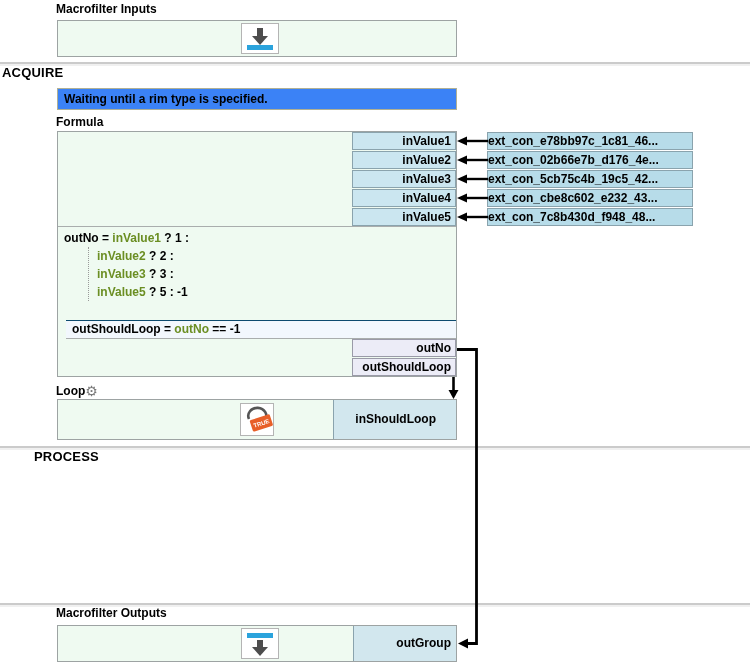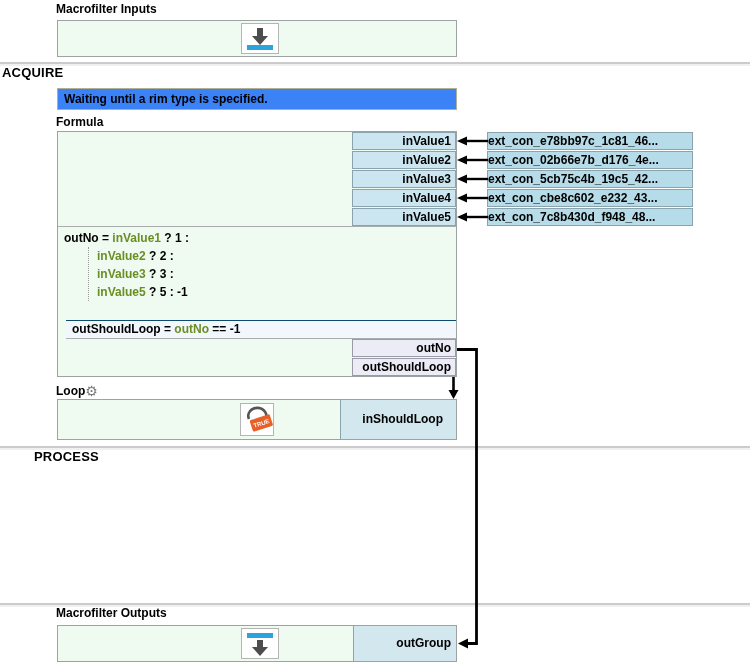--- a/index.html
+++ b/index.html
@@ -27,21 +27,21 @@
   .srow{position:absolute;left:0;right:0;top:188px;height:17px;background:#f2f7fd;
         border-top:1px solid #0c4a6e;border-bottom:1px solid #a9adad;padding-left:6px;line-height:17px;margin-left:8px;}
 
   
   .ext-box{position:absolute;left:487px;width:204px;height:16px;background:#b7dce9;border:1px solid #8aa3ad;
            line-height:16px;}
 
   
   .loop-block{position:absolute;left:57px;top:399px;width:398px;height:39px;background:#effaf1;border:1px solid #9da3a3;}
   .loop-incell{position:absolute;right:0;top:0;bottom:0;width:102px;background:#d2e7ee;border-left:1px solid #8aa3ad;
-               text-align:right;padding-right:13px;line-height:39px;}
+               text-align:right;padding-right:20px;line-height:39px;}
 
   
   .out-block{position:absolute;left:57px;top:625px;width:398px;height:35px;background:#effaf1;border:1px solid #9da3a3;}
   .out-cell{position:absolute;right:0;top:0;bottom:0;width:97px;background:#d2e7ee;border-left:1px solid #8aa3ad;
             text-align:right;padding-right:5px;line-height:35px;}
 
   
   .icon-btn{position:absolute;background:#ffffff;border:1px solid #b4b4b4;}
   .arrow-stem{position:absolute;left:50%;margin-left:-3px;width:6px;background:#4d4d4d;}
   .arrow-head{position:absolute;left:50%;margin-left:-8px;width:0;height:0;

